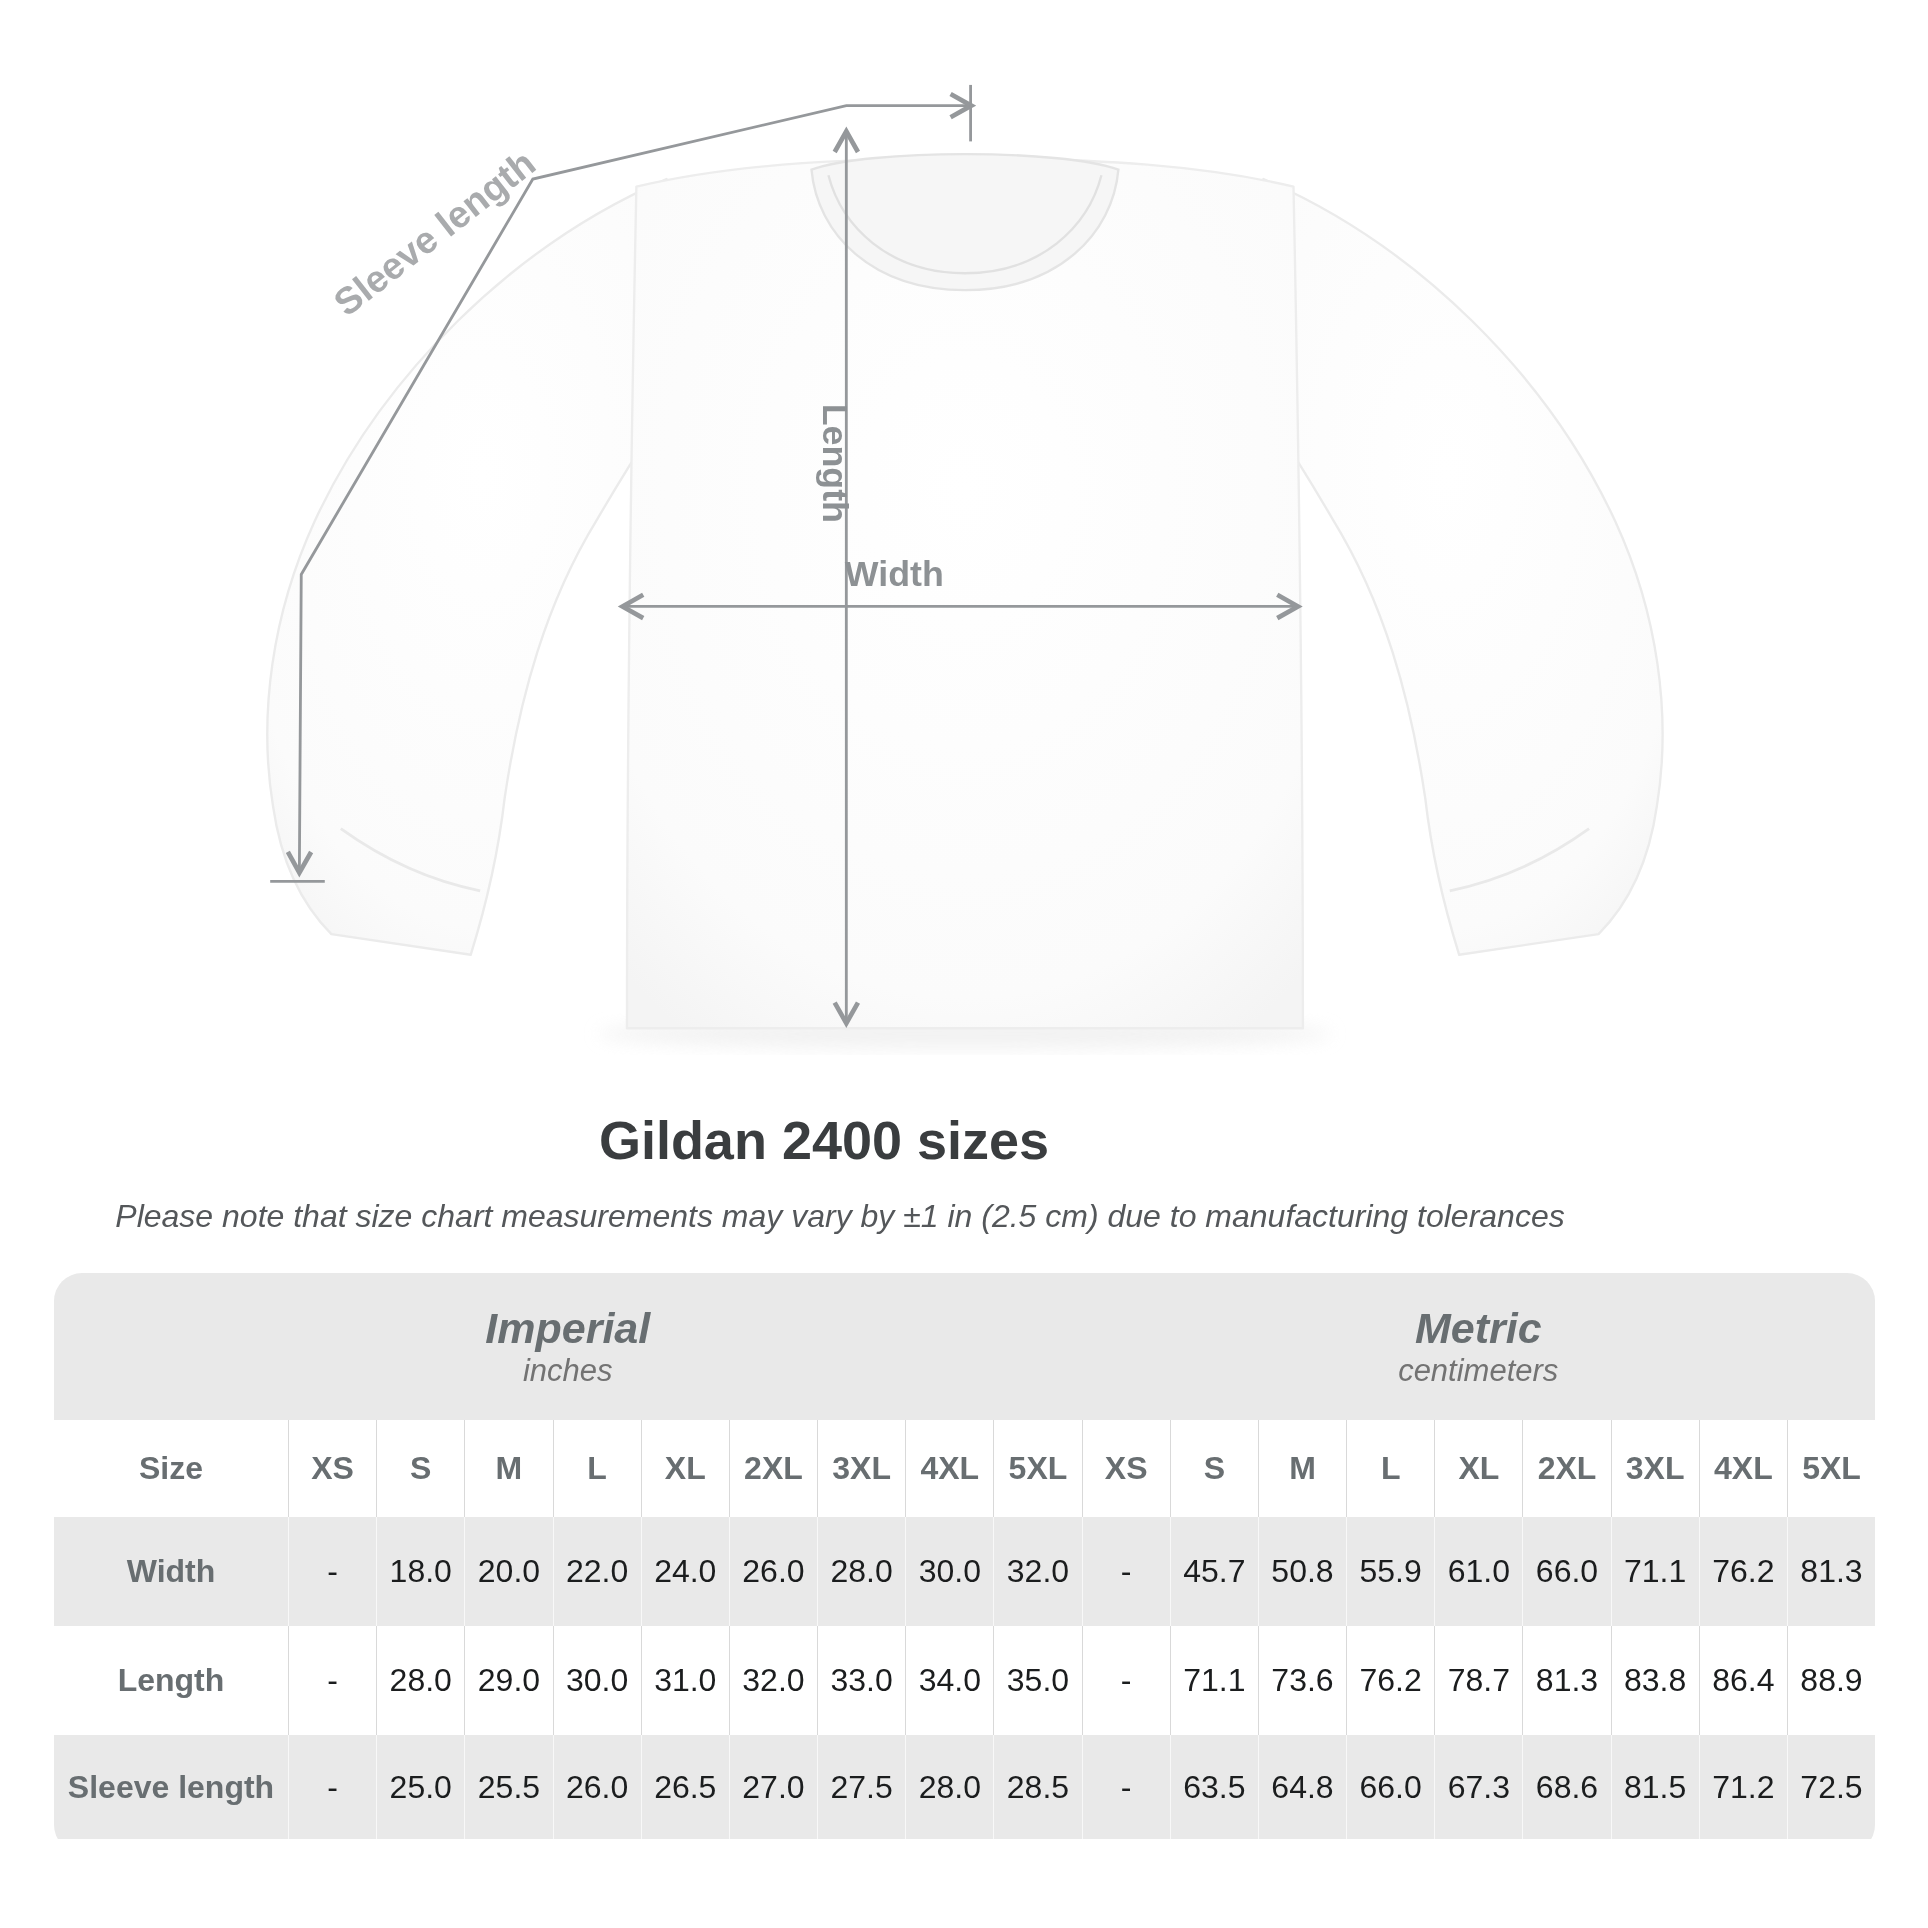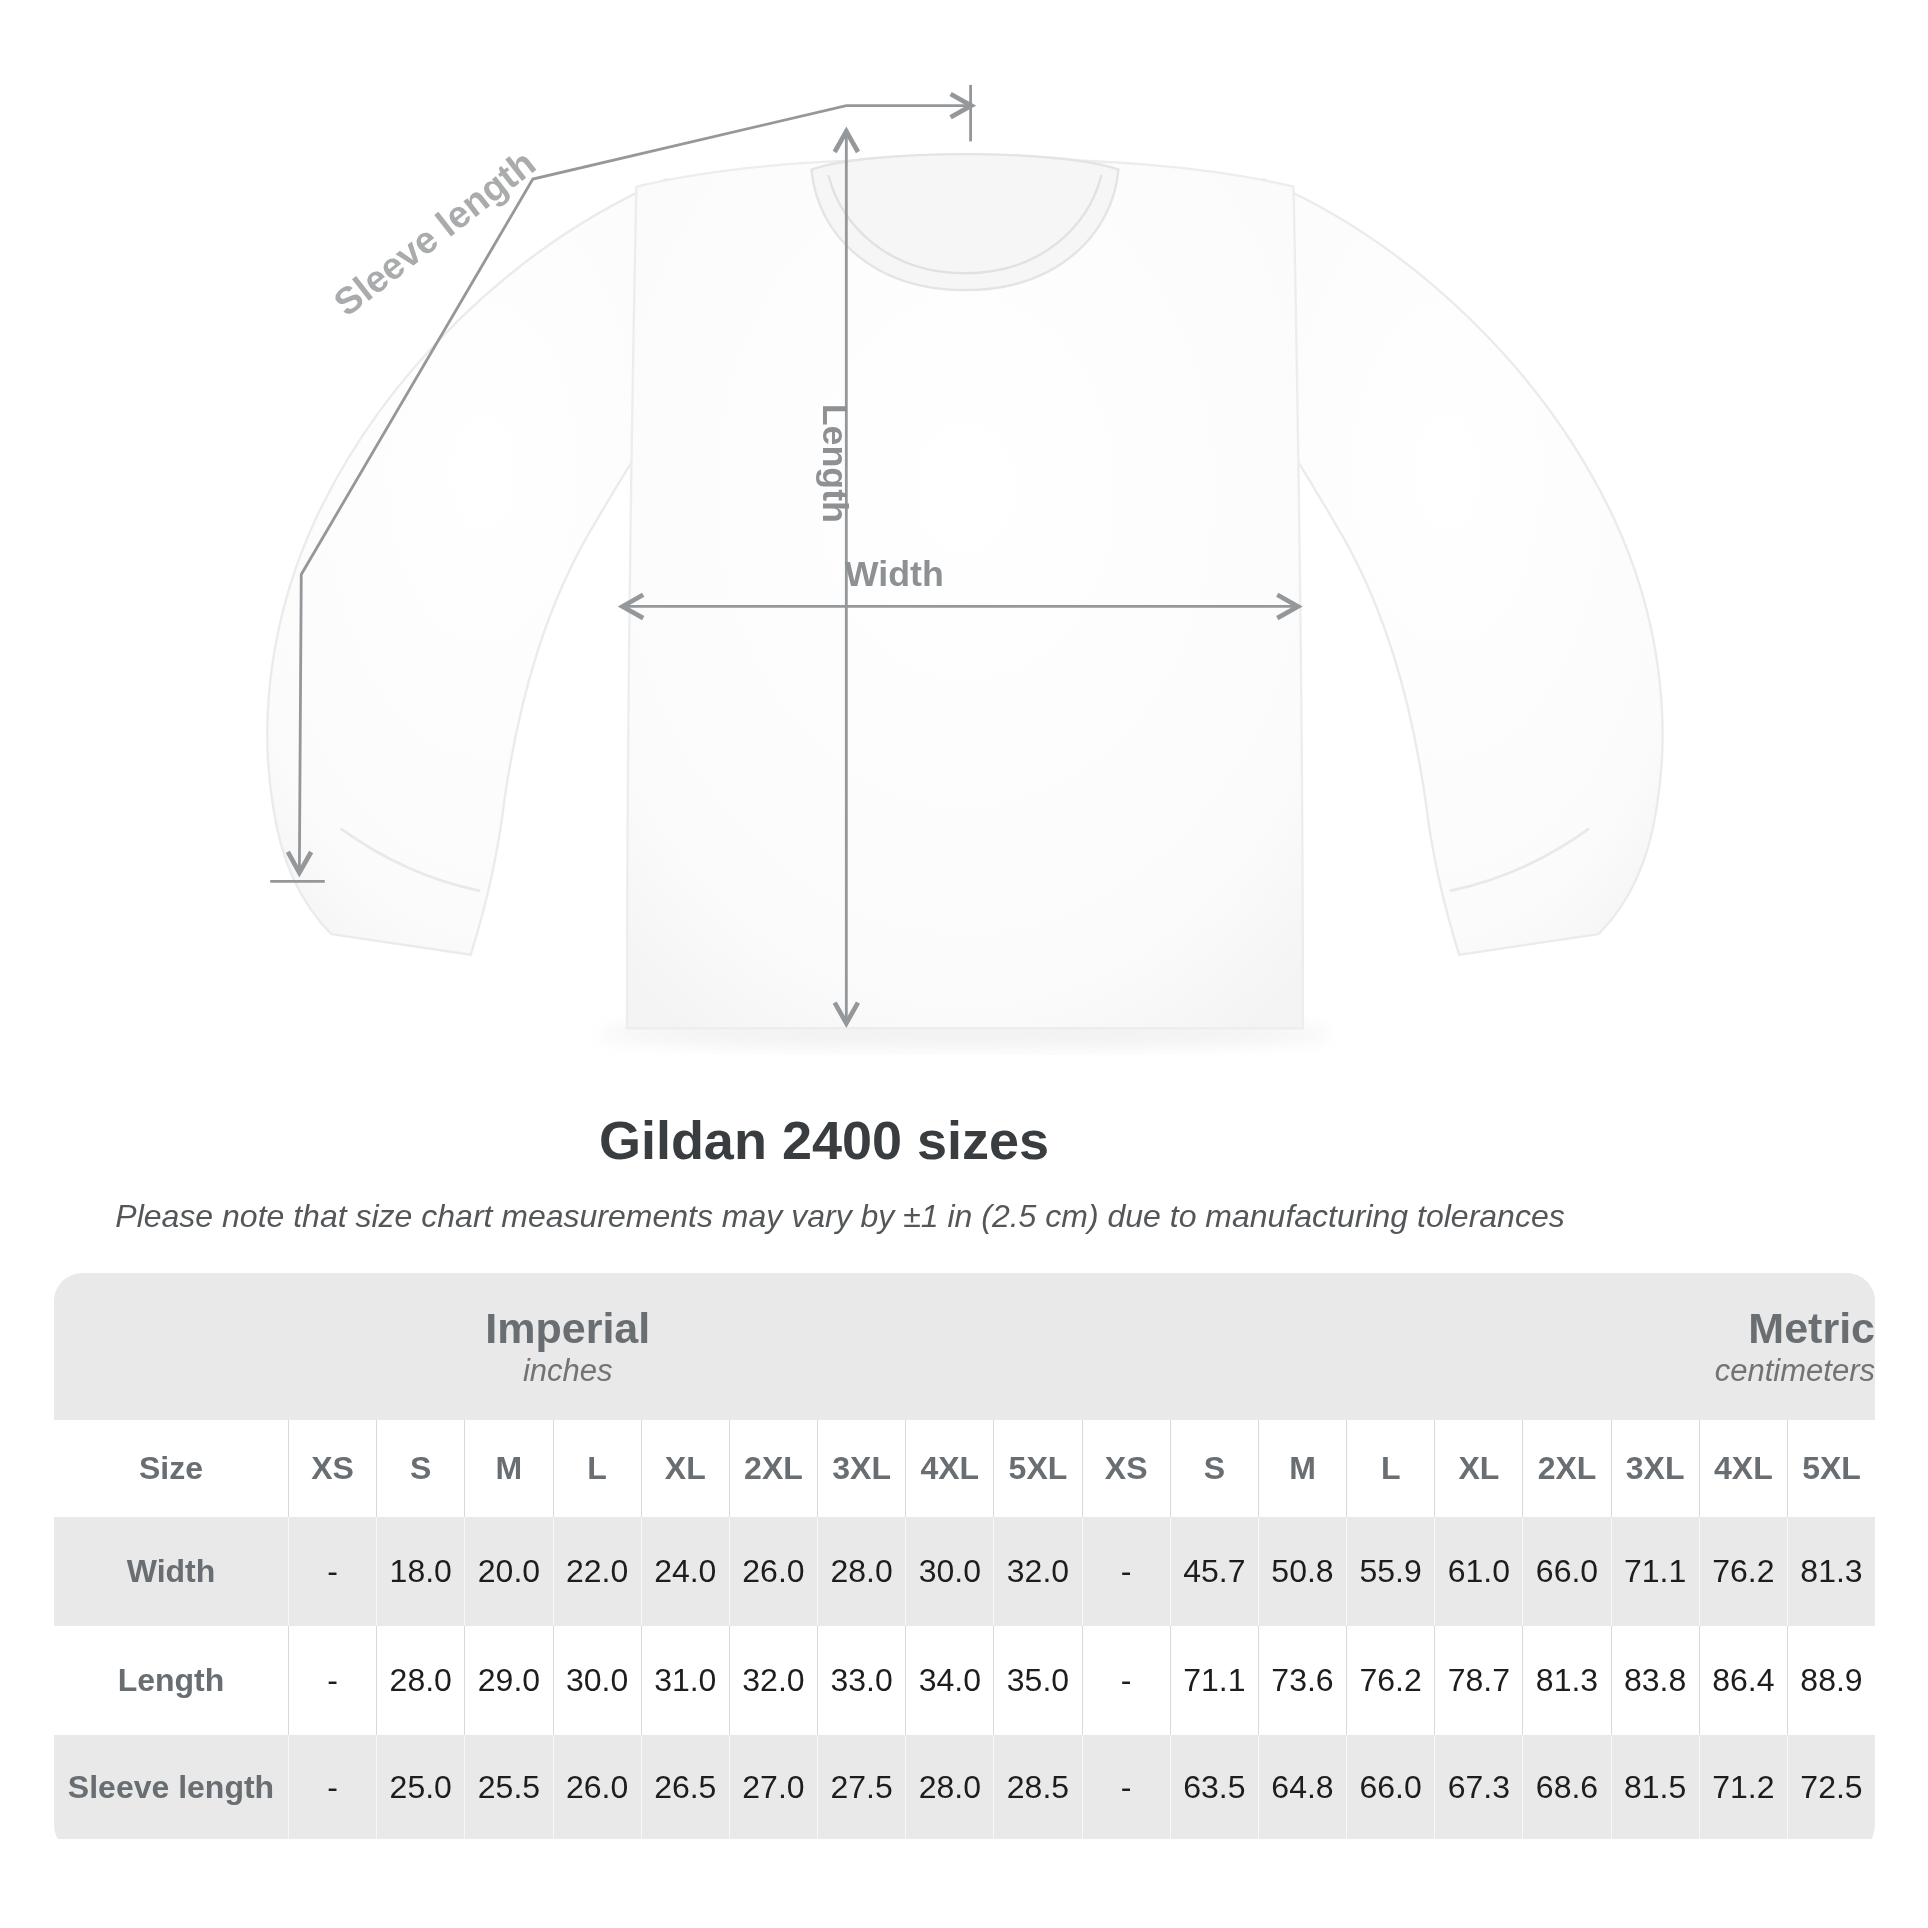--- a/index.html
+++ b/index.html
@@ -19,22 +19,22 @@
     text-align:center;font-size:32px;font-style:italic;color:#54575a;
   }
   
   .size-table{
     position:absolute;left:54px;top:1273px;width:1821px;height:580px;
     border-radius:28px;overflow:hidden;background:#ffffff;
   }
   .band{display:flex;height:147px;background:#e9e9e9;}
   .band-cell{display:flex;flex-direction:column;align-items:center;justify-content:center;gap:5.6px;}
   .band-imperial{width:calc(234px + (1821px - 234px) * 9 / 18);}
-  .band-metric{flex:1;align-items:flex-end;}
-  .unit-label{font-size:43px;font-weight:bold;color:#686e71;line-height:1;}
+  .band-metric{flex:1;}
+  .unit-label{font-size:43px;font-weight:bold;font-style:italic;color:#686e71;line-height:1;}
   .unit-sub{font-size:31px;font-style:italic;color:#737373;line-height:1;}
   .t-row{display:flex;}
   .t-row .cell{
     display:flex;align-items:center;justify-content:center;
     font-size:32px;color:#1b1d1e;
   }
   .t-row .cell:first-child{width:234px;flex:none;}
   .t-row .cell{flex:1;}
   .row-sizes{height:97px;background:#ffffff;}
   .row-sizes .cell{font-weight:bold;color:#686e71;}

